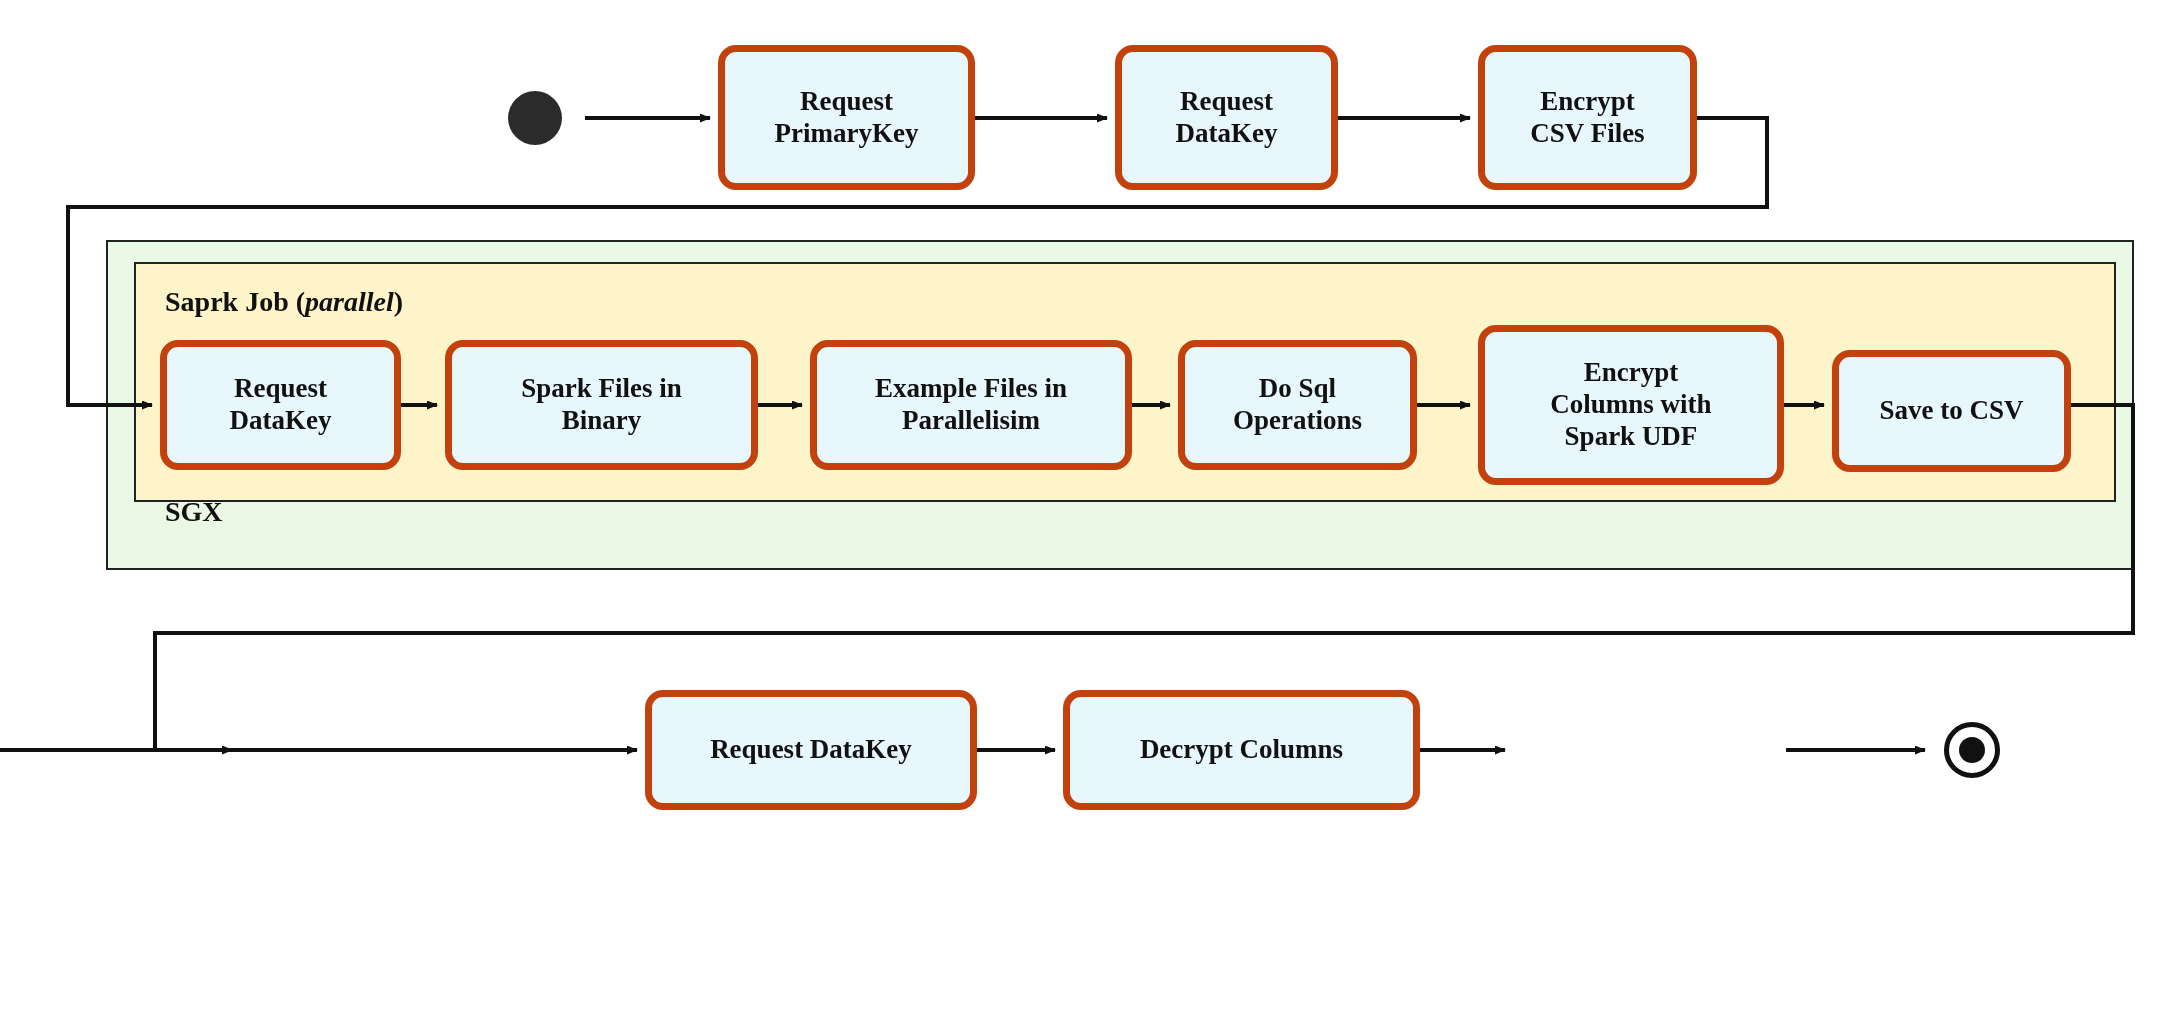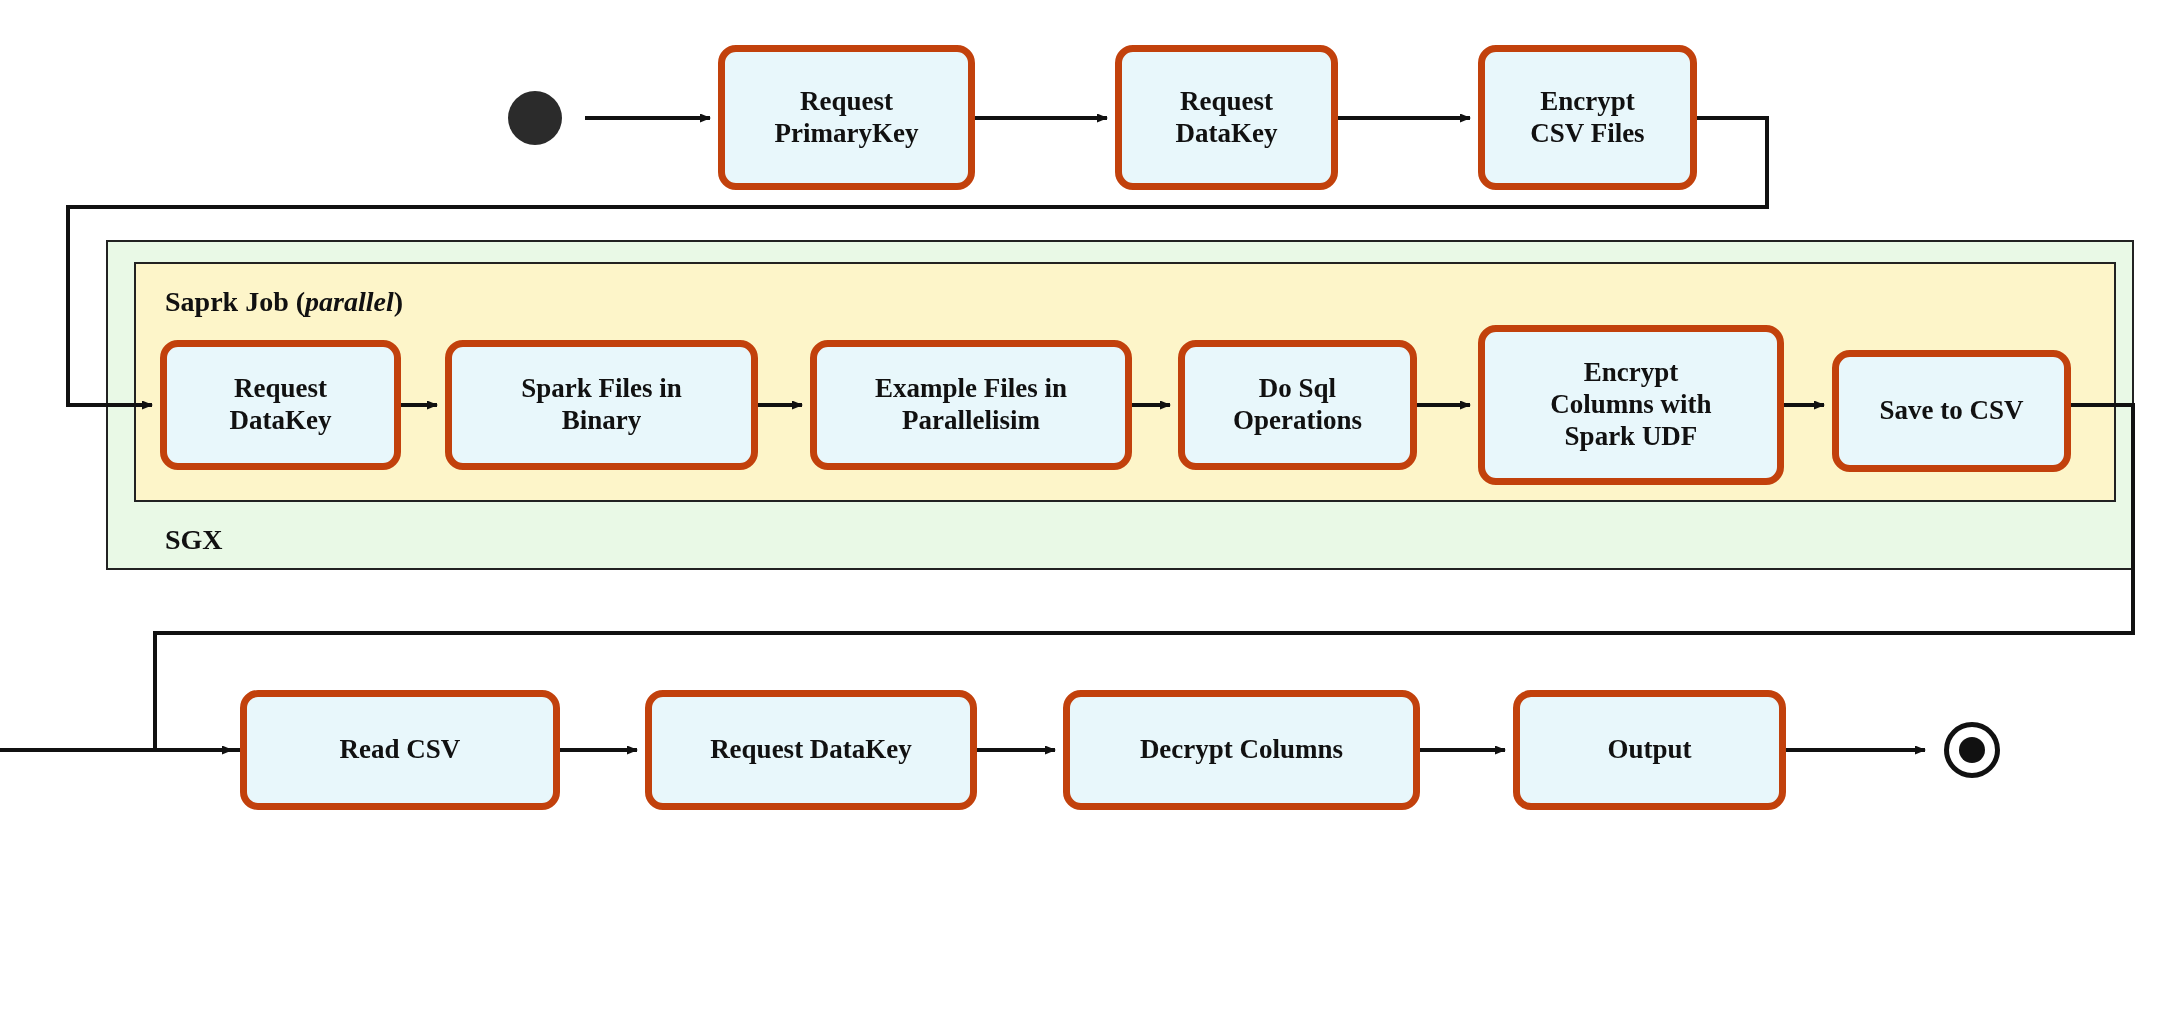--- a/index.html
+++ b/index.html
@@ -150,21 +150,21 @@
   </svg>
 
   <div class="start-dot" style="left:508px; top:91px;"></div>
   <div class="end-dot" style="left:1944px; top:722px;">
       <i></i>
     </div>
 
   <div class="group-label" style="left:165px; top:286px;">
     <span>Saprk Job</span><span>&nbsp;</span><span>(</span><em>parallel</em><span>)</span>
   </div>
-  <div class="group-label" style="left:165px; top:524px;">
+  <div class="group-label" style="left:165px; top:496px;">
     <span>SGX</span>
   </div>
 
   <div class="node" style="left:718px; top:45px; width:257px; height:145px;">
     <span>Request
 PrimaryKey</span>
   </div>
   <div class="node" style="left:1115px; top:45px; width:223px; height:145px;">
     <span>Request
 DataKey</span>
@@ -192,27 +192,21 @@
   </div>
   <div class="node" style="left:1478px; top:325px; width:306px; height:160px;">
     <span>Encrypt
 Columns with
 Spark UDF</span>
   </div>
   <div class="node" style="left:1832px; top:350px; width:239px; height:122px;">
     <span>Save to CSV</span>
   </div>
 
-  <div class="node" style="left:240px; top:690px; width:320px; height:120px;">
-    <span>Read CSV</span>
-  </div>
   <div class="node" style="left:645px; top:690px; width:332px; height:120px;">
     <span>Request DataKey</span>
   </div>
   <div class="node" style="left:1063px; top:690px; width:357px; height:120px;">
     <span>Decrypt Columns</span>
   </div>
-  <div class="node" style="left:1513px; top:690px; width:273px; height:120px;">
-    <span>Output</span>
-  </div>
 
 
 </div>
 
 </body></html>

